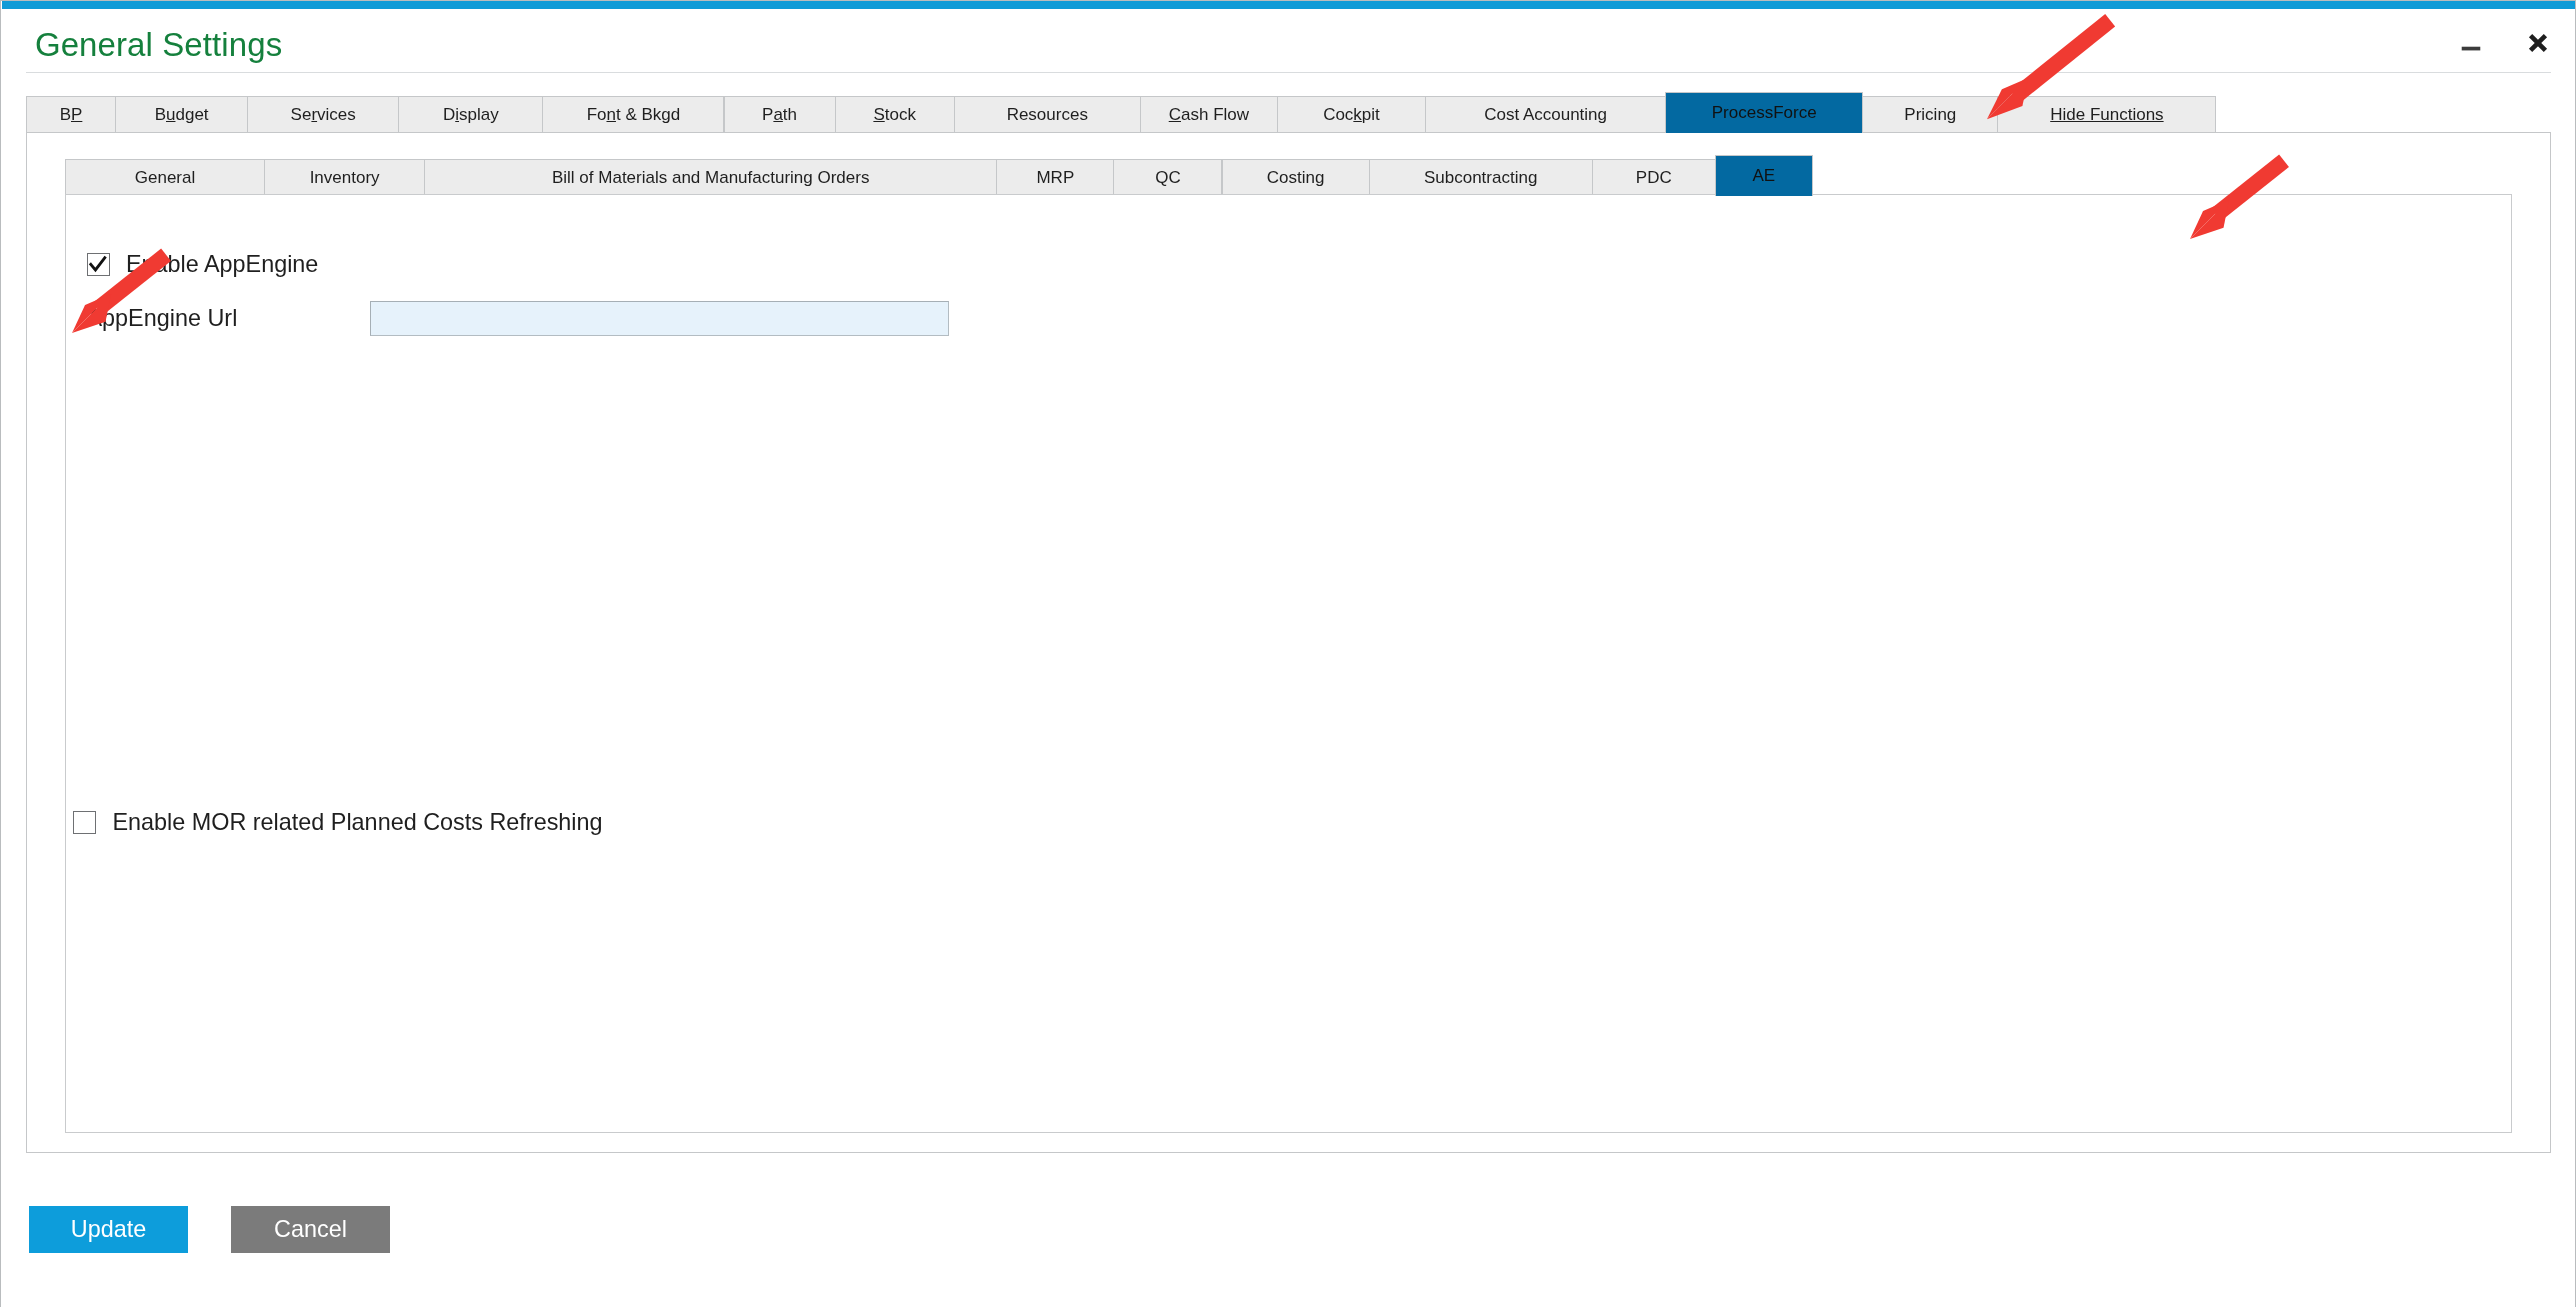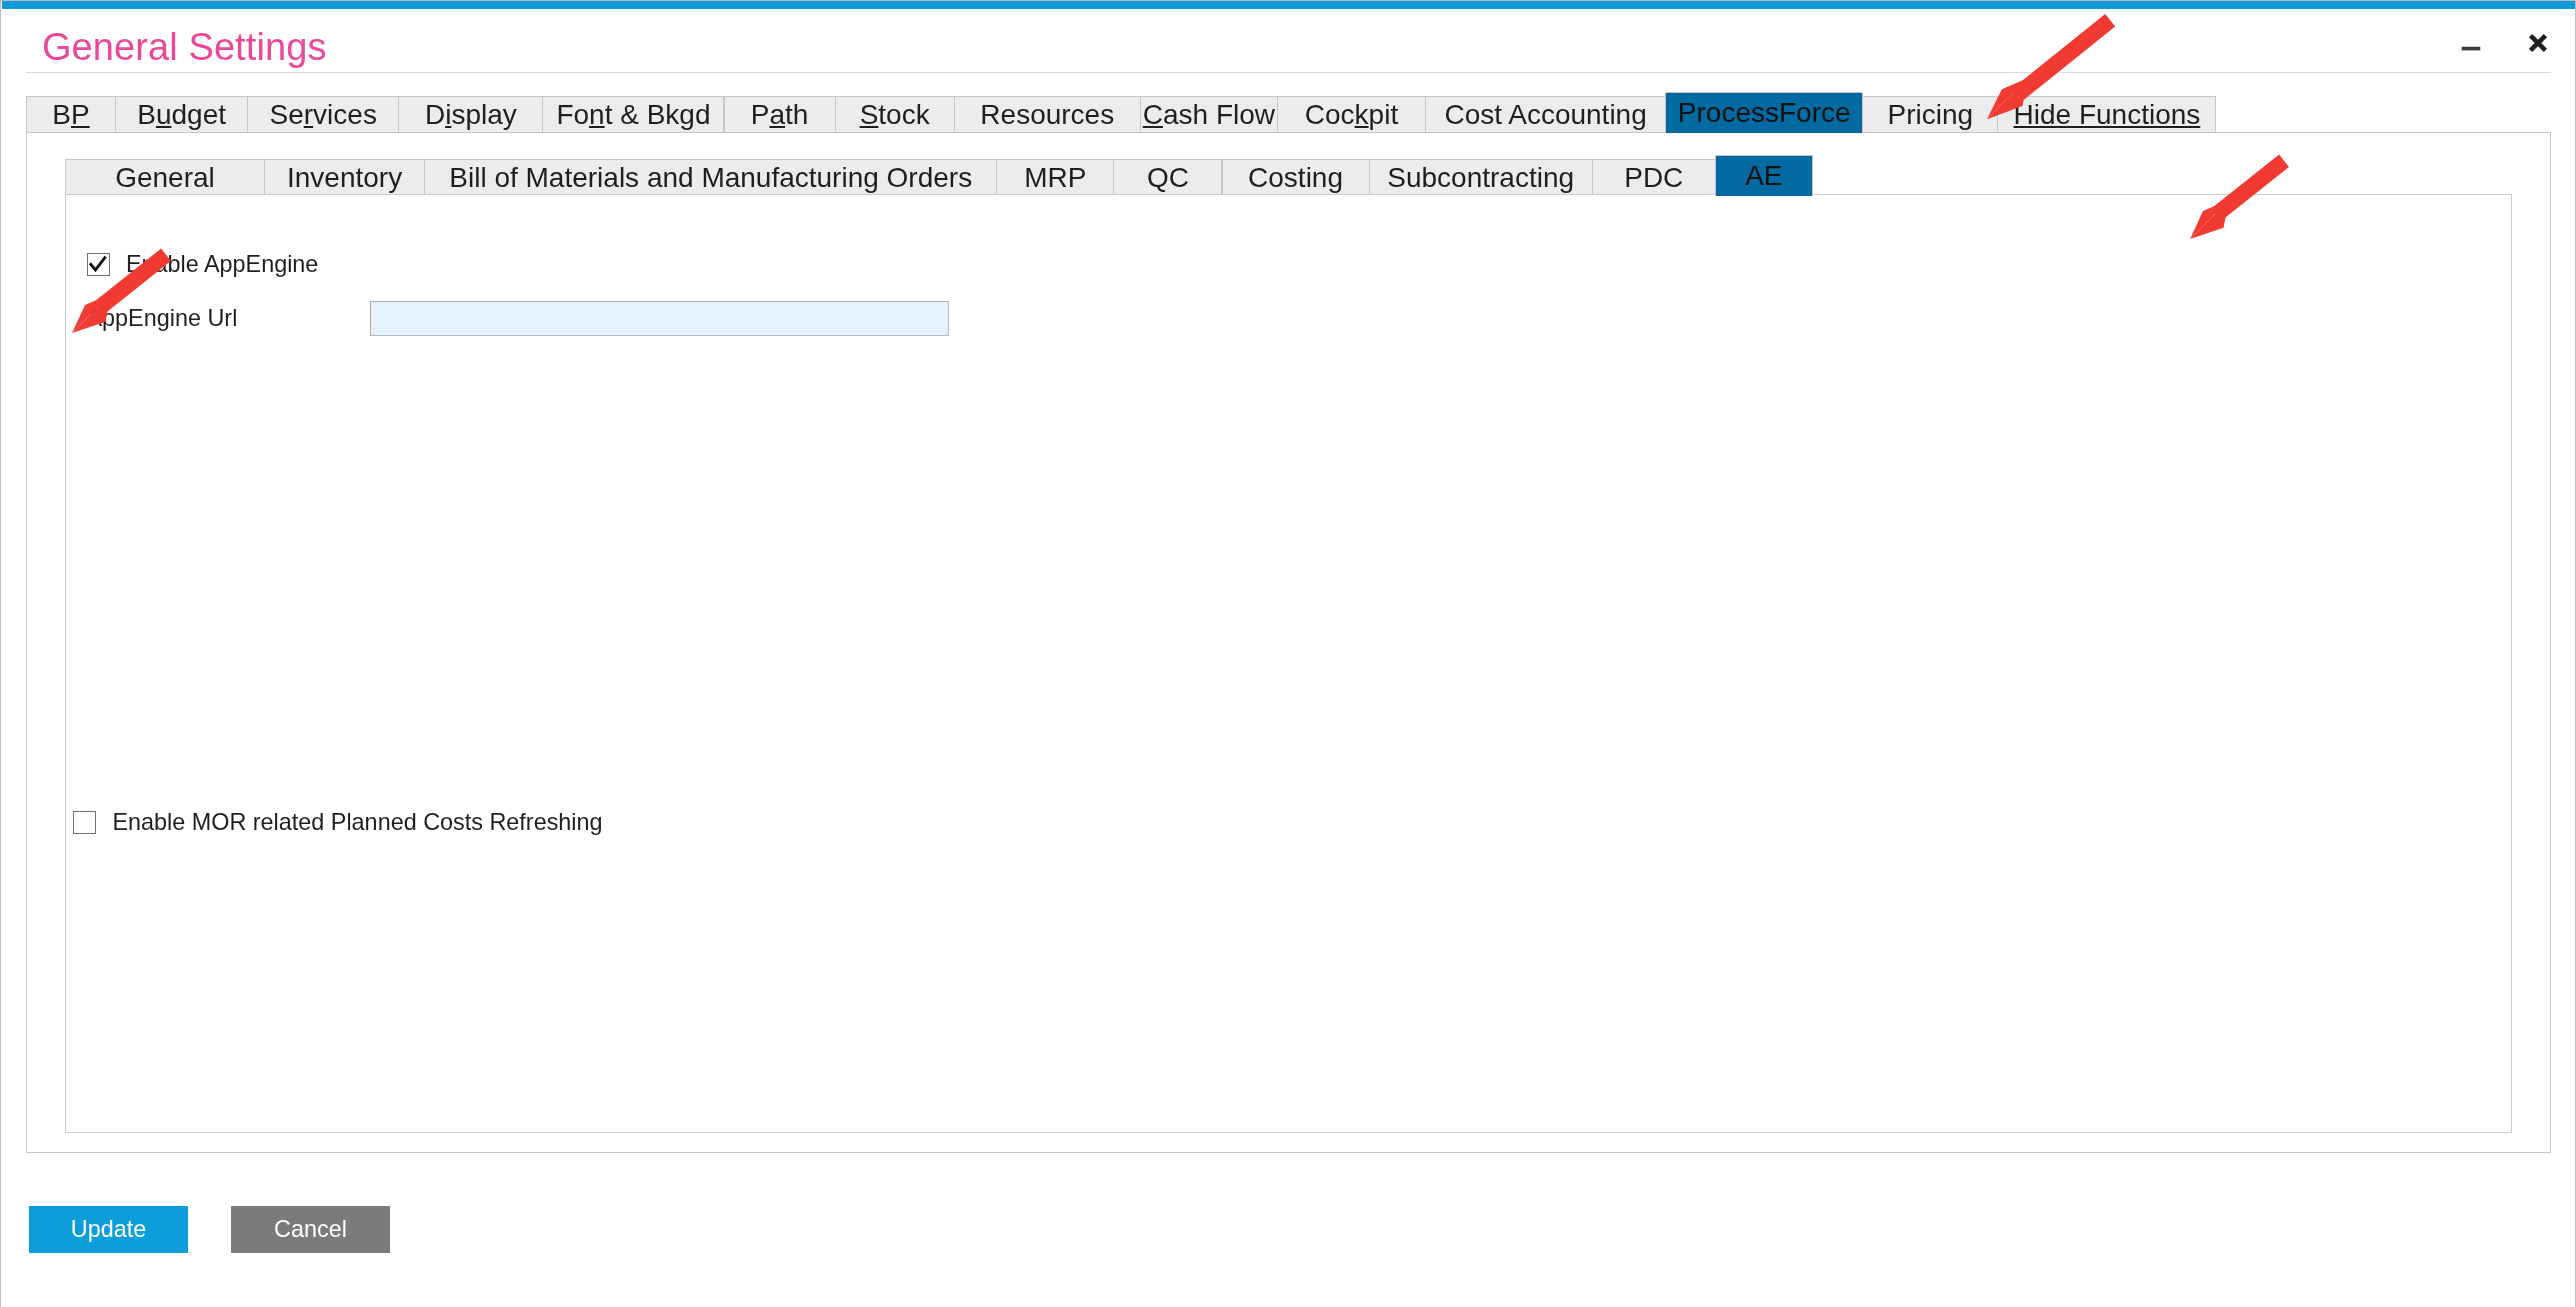--- a/index.html
+++ b/index.html
@@ -36,23 +36,23 @@
   
   #titlebar {
     position: absolute;
     left: 0.9px; top: 8.4px;
     width: 2574px;
     height: 67px;
     background: #ffffff;
   }
   #window-title {
     position: absolute;
-    left: 40px; top: 17px;
-    font-size: 38px;
-    color: #ec4899;
+    left: 33px; top: 17px;
+    font-size: 33px;
+    color: #15803d;
     letter-spacing: 0.1px;
     white-space: nowrap;
   }
   #titlebar-controls {
     position: absolute;
     right: 17px; top: 11.2px;
     height: 45px;
     display: flex;
     align-items: center;
     gap: 26px;
@@ -92,21 +92,21 @@
   .tab {
     position: relative;
     height: 37px;
     box-sizing: border-box;
     background: #ececec;
     border: 0.9px solid #c5c7c9;
     border-bottom: none;
     display: flex;
     align-items: center;
     justify-content: center;
-    font-size: 28px;
+    font-size: 17px;
     color: #1f1f1f;
     white-space: nowrap;
     cursor: pointer;
     margin-right: -0.9px;
     padding: 0 0px;
   }
   .tab.active {
     background: #0369a1;
     height: 41px;
     border-color: #c5c7c9;

